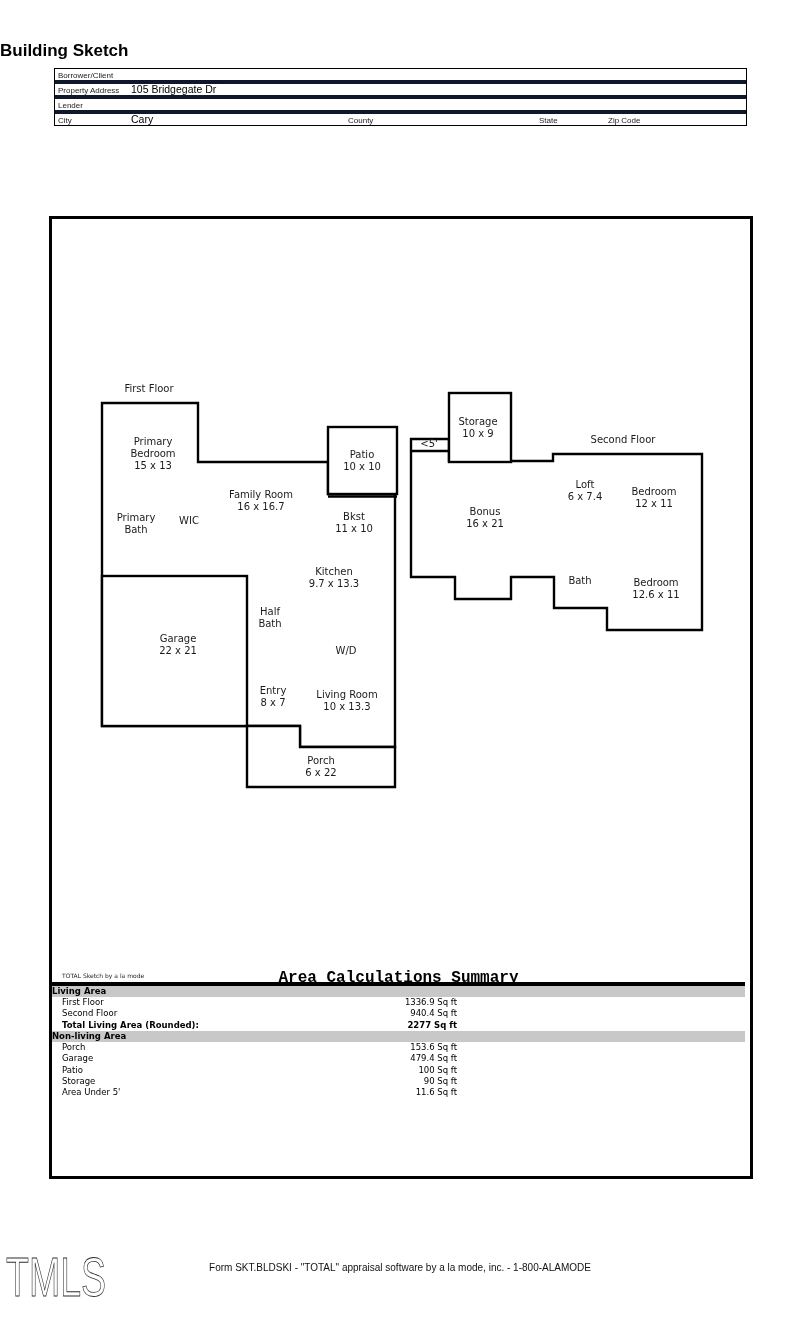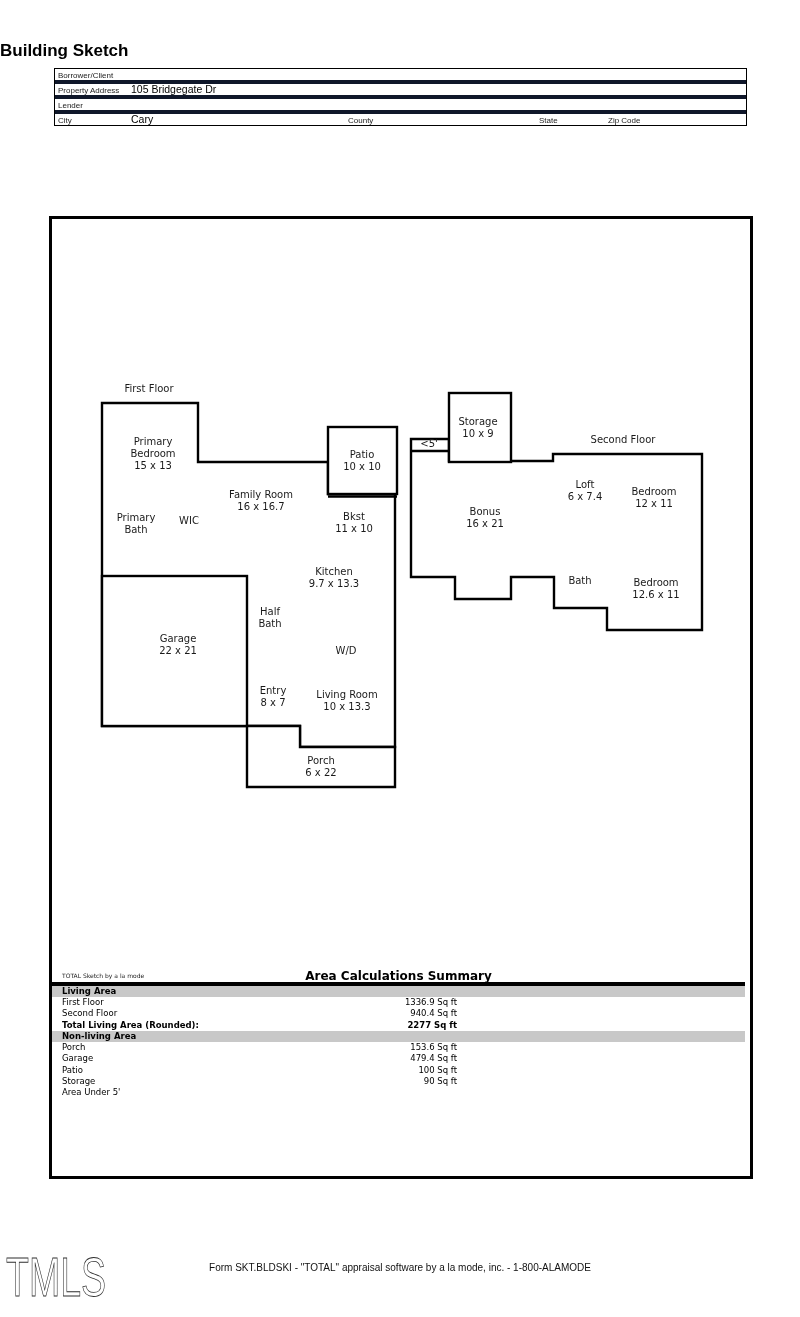--- a/index.html
+++ b/index.html
@@ -40,25 +40,25 @@
     font-size:10px; line-height:12px; white-space:pre; color:#1a1a1a;
     font-family:"DejaVu Sans", sans-serif;
   }
   
   .summary {
     position:absolute; left:52px; top:969px; width:693px;
     font-family:"DejaVu Sans", sans-serif; color:#000;
   }
   .sum-head { position:relative; height:13px; }
   .sum-brand { position:absolute; left:10px; top:3px; font-size:6px; color:#222; white-space:nowrap; }
-  .sum-heading { position:absolute; left:0; top:0; width:100%; text-align:center; font-size:12px; font-weight:bold; }
+  .sum-heading { position:absolute; left:0; top:0; width:100%; text-align:center; font-size:16px; font-weight:bold;font-family:Liberation Mono, monospace; }
   .sum-bar { height:4px; background:#000; }
   .band {
     height:11px; background:#c8c8c8; font-size:8.5px; font-weight:bold;
-    line-height:11px; padding-left:10px; box-sizing:border-box;
+    line-height:11px; box-sizing:border-box;
   }
   .sum-row { position:relative; height:11.33px; font-size:8.5px; line-height:11.33px; }
   .sum-label { position:absolute; left:10px; white-space:nowrap; }
   .sum-value { position:absolute; left:0; top:0; width:405px; text-align:right; white-space:nowrap; }
   .total .sum-label, .total .sum-value { font-weight:bold; }
   
   .footer-line {
     position:absolute; top:1262px; left:0; width:100%; text-align:center;
     font-size:10px; color:#111;
   }
@@ -184,20 +184,21 @@
         <div class="sum-row">
           <span class="sum-label">Patio</span>
           <span class="sum-value">100 Sq ft</span>
         </div>
         <div class="sum-row">
           <span class="sum-label">Storage</span>
           <span class="sum-value">90 Sq ft</span>
         </div>
         <div class="sum-row">
           <span class="sum-label">Area Under 5'</span>
+          <span class="sum-value">11.6 Sq ft</span>
         </div>
       </div>
   </div>
 
   <svg class="tmls" width="160" height="62" xmlns="http://www.w3.org/2000/svg">
     <text x="4" y="50" textLength="100" lengthAdjust="spacingAndGlyphs">TMLS</text>
   </svg>
 
   <div class="footer-line">Form SKT.BLDSKI - "TOTAL" appraisal software by a la mode, inc. - 1-800-ALAMODE</div>
 

